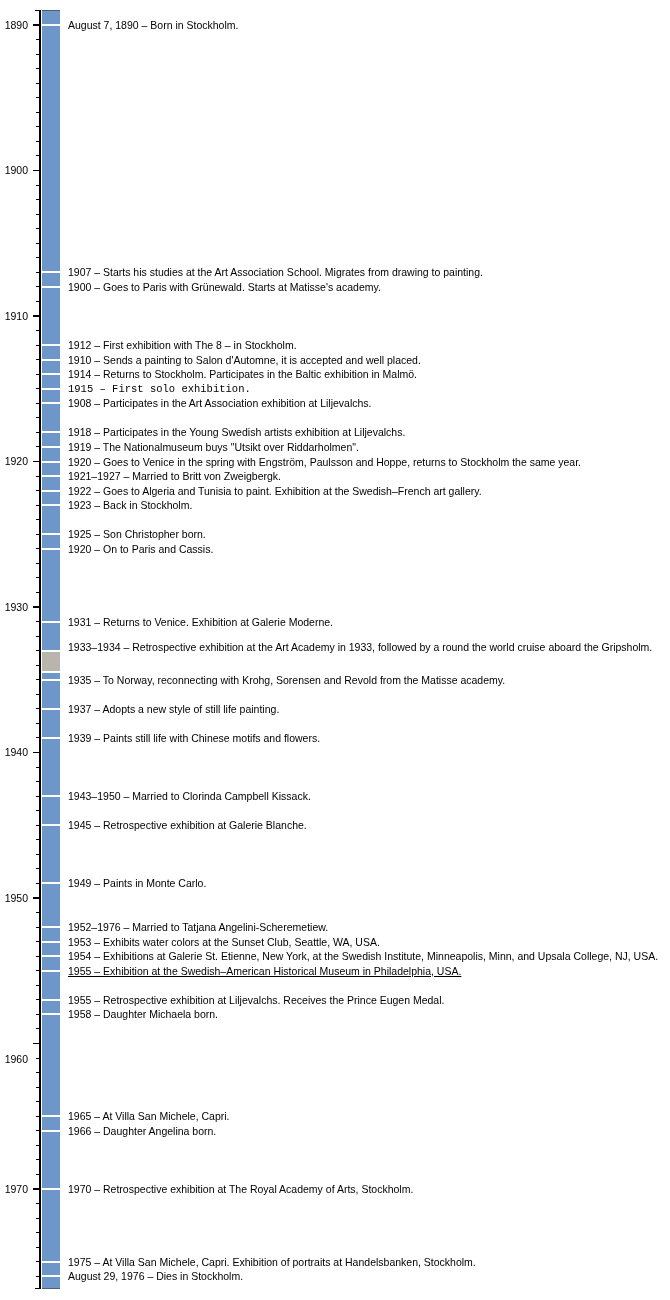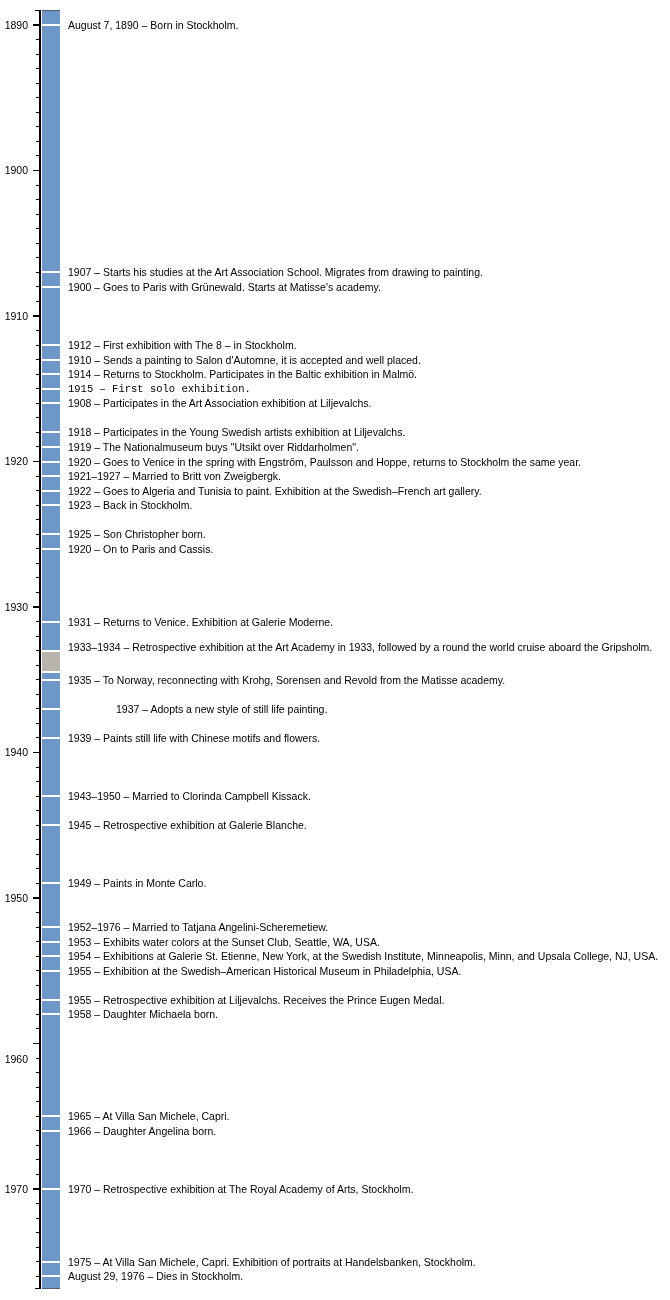--- a/index.html
+++ b/index.html
@@ -187,29 +187,29 @@
       <div class="event-label" style="top: 439.95px;">1919 – The Nationalmuseum buys "Utsikt over Riddarholmen".</div>
       <div class="event-label" style="top: 454.5px;">1920 – Goes to Venice in the spring with Engström, Paulsson and Hoppe, returns to Stockholm the same year.</div>
       <div class="event-label" style="top: 469.05px;">1921–1927 – Married to Britt von Zweigbergk.</div>
       <div class="event-label" style="top: 483.6px;">1922 – Goes to Algeria and Tunisia to paint. Exhibition at the Swedish–French art gallery.</div>
       <div class="event-label" style="top: 498.15px;">1923 – Back in Stockholm.</div>
       <div class="event-label" style="top: 527.25px;">1925 – Son Christopher born.</div>
       <div class="event-label" style="top: 541.8px;">1920 – On to Paris and Cassis.</div>
       <div class="event-label" style="top: 614.55px;">1931 – Returns to Venice. Exhibition at Galerie Moderne.</div>
       <div class="event-label" style="top: 632px; margin-top: 8px;">1933–1934 – Retrospective exhibition at the Art Academy in 1933, followed by a round the world cruise aboard the Gripsholm.</div>
       <div class="event-label" style="top: 672.75px;">1935 – To Norway, reconnecting with Krohg, Sorensen and Revold from the Matisse academy.</div>
-      <div class="event-label" style="top: 701.85px; margin-left: 48px;">1937 – Adopts a new style of still life painting.</div>
+      <div class="event-label" style="top: 701.85px;">1937 – Adopts a new style of still life painting.</div>
       <div class="event-label" style="top: 730.95px;">1939 – Paints still life with Chinese motifs and flowers.</div>
       <div class="event-label" style="top: 789.15px;">1943–1950 – Married to Clorinda Campbell Kissack.</div>
       <div class="event-label" style="top: 818.25px;">1945 – Retrospective exhibition at Galerie Blanche.</div>
       <div class="event-label" style="top: 876.45px;">1949 – Paints in Monte Carlo.</div>
       <div class="event-label" style="top: 920.1px;">1952–1976 – Married to Tatjana Angelini-Scheremetiew.</div>
       <div class="event-label" style="top: 934.65px;">1953 – Exhibits water colors at the Sunset Club, Seattle, WA, USA.</div>
       <div class="event-label" style="top: 949.2px;">1954 – Exhibitions at Galerie St. Etienne, New York, at the Swedish Institute, Minneapolis, Minn, and Upsala College, NJ, USA.</div>
-      <div class="event-label" style="top: 963.75px;">1955 – Exhibition at the Swedish–American Historical Museum in Philadelphia, USA.</div>
+      <div class="event-label" style="top: 963.75px; text-decoration: underline;">1955 – Exhibition at the Swedish–American Historical Museum in Philadelphia, USA.</div>
       <div class="event-label" style="top: 992.85px;">1955 – Retrospective exhibition at Liljevalchs. Receives the Prince Eugen Medal.</div>
       <div class="event-label" style="top: 1007.4px;">1958 – Daughter Michaela born.</div>
       <div class="event-label" style="top: 1109.25px;">1965 – At Villa San Michele, Capri.</div>
       <div class="event-label" style="top: 1123.8px;">1966 – Daughter Angelina born.</div>
       <div class="event-label" style="top: 1182px;">1970 – Retrospective exhibition at The Royal Academy of Arts, Stockholm.</div>
       <div class="event-label" style="top: 1254.75px;">1975 – At Villa San Michele, Capri. Exhibition of portraits at Handelsbanken, Stockholm.</div>
       <div class="event-label" style="top: 1269.3px;">August 29, 1976 – Dies in Stockholm.</div>
     </div>
 </div>
 

